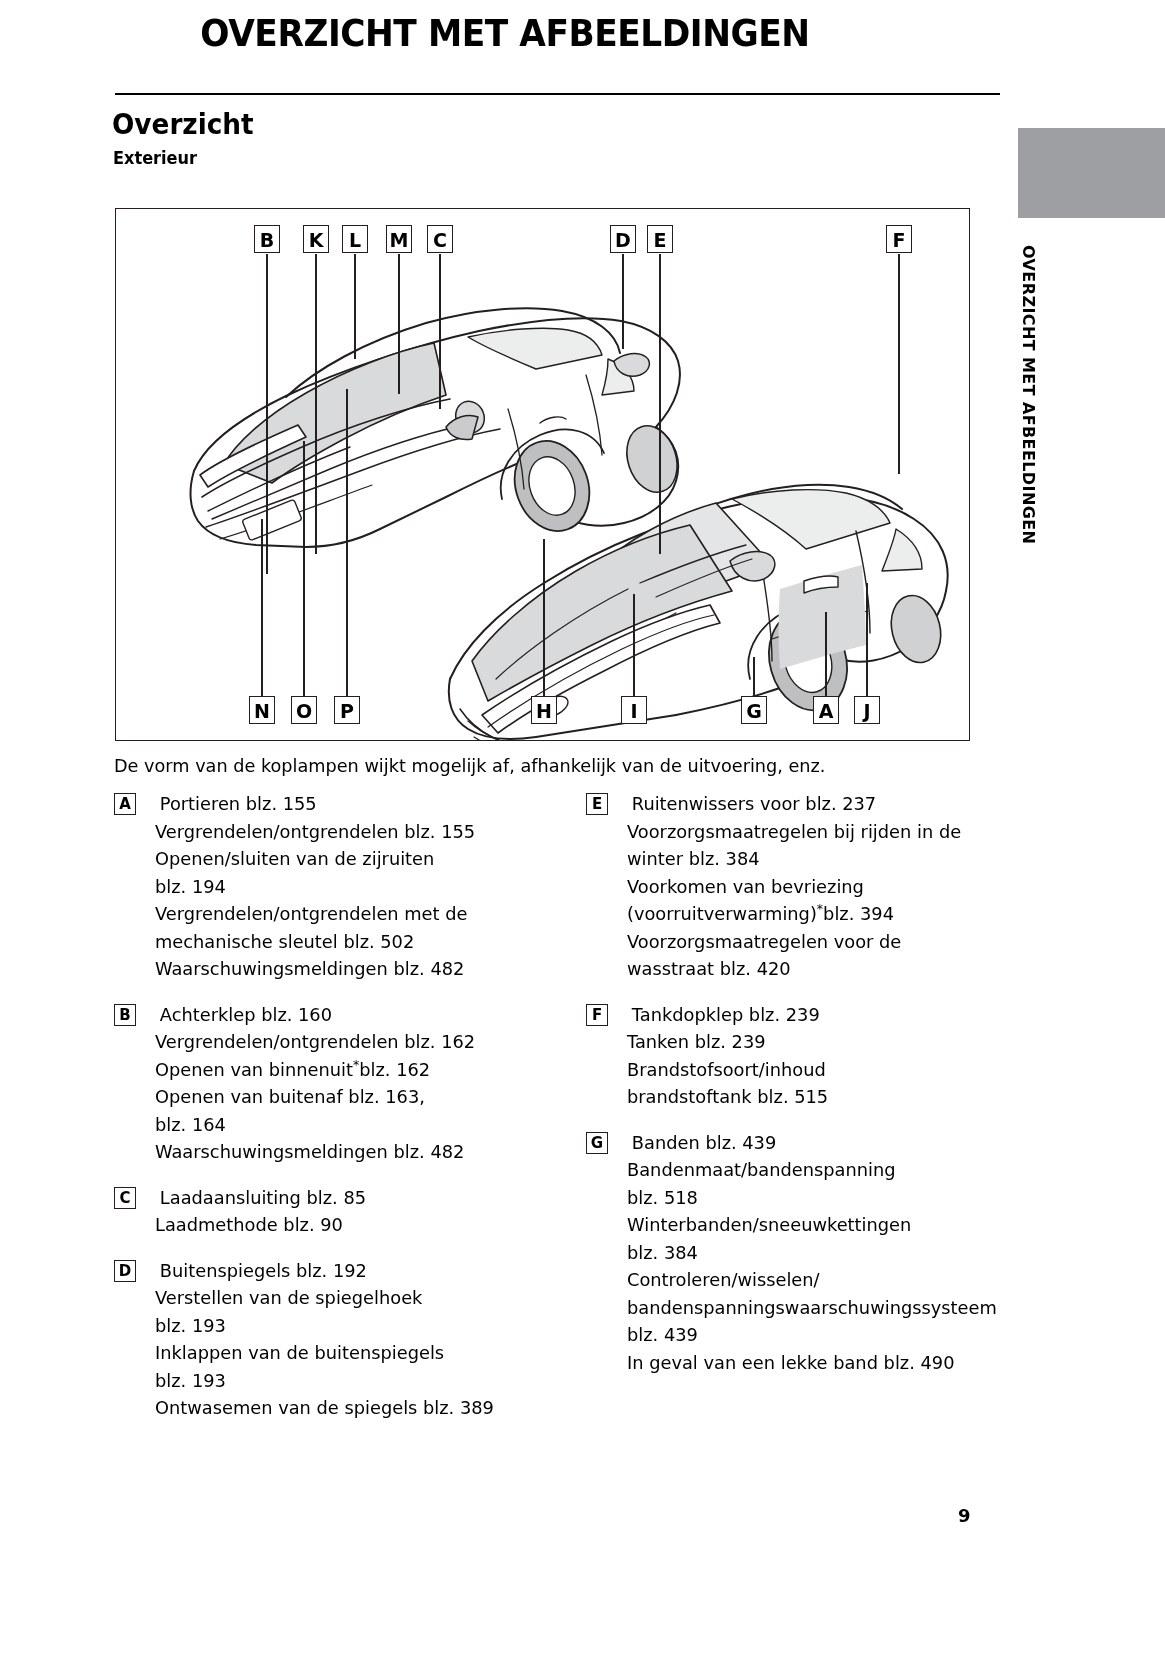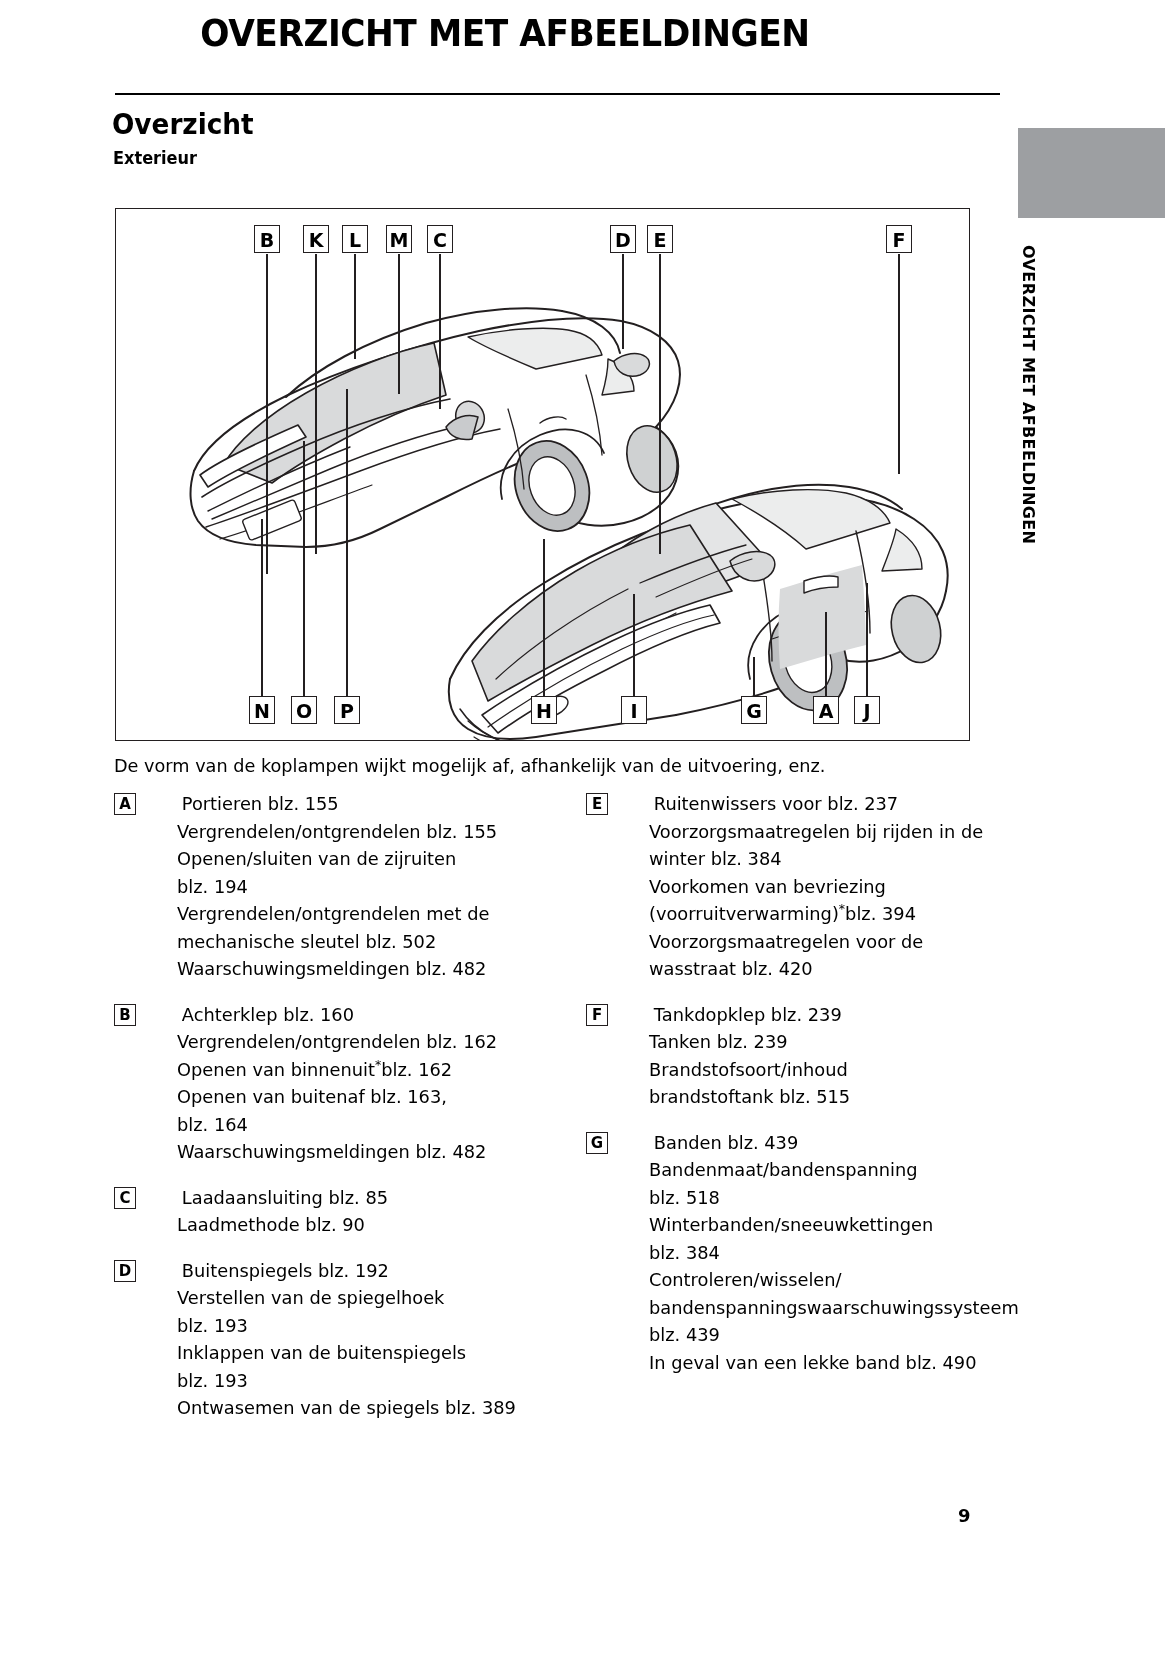--- a/index.html
+++ b/index.html
@@ -163,21 +163,21 @@
     border: 1.6px solid #231f20;
     font-family: "DejaVu Sans", sans-serif;
     font-weight: bold;
     font-size: 15px;
     line-height: 21px;
     text-align: center;
     box-sizing: border-box;
     background: #fff;
   }
   .entry-lines {
-    margin-left: 63px;
+    margin-left: 41px;
   }
   .entry-lines .ln {
     font-family: "DejaVu Sans", sans-serif;
     font-size: 18.5px;
     line-height: 27.5px;
     transform: scaleX(0.962);
     transform-origin: left center;
     white-space: nowrap;
   }
   .entry-lines .ln.first {

